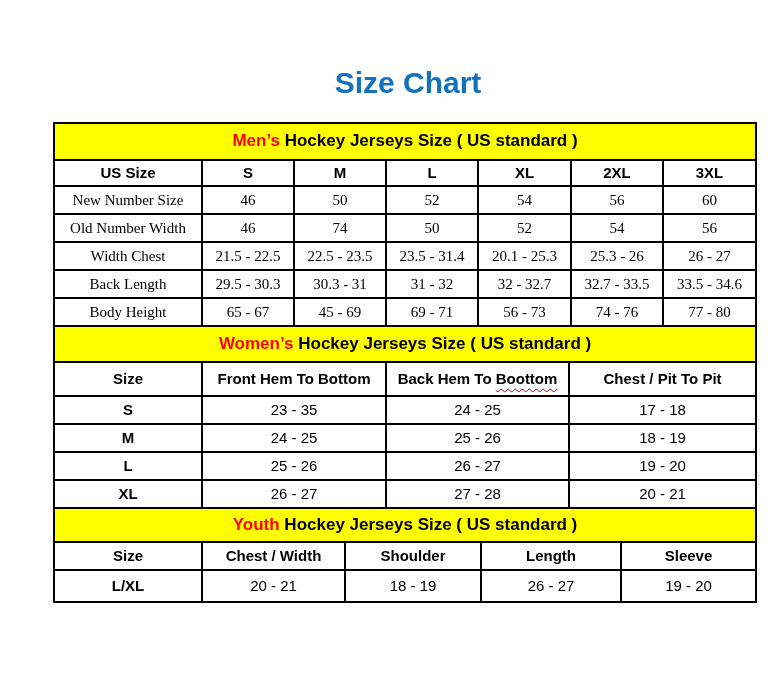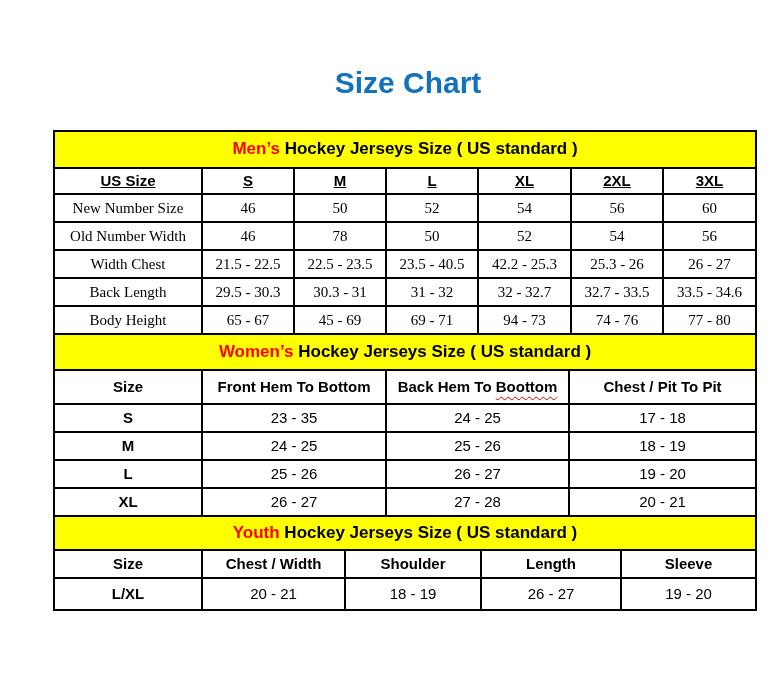--- a/index.html
+++ b/index.html
@@ -24,21 +24,21 @@
     width: 776px;
     text-align: center;
     font-size: 30px;
     line-height: 34px;
     font-weight: bold;
     color: var(--accent-blue, #1272BE);
     letter-spacing: 0px;
   }
   .tables {
     position: absolute;
-    top: 130px;
+    top: 122px;
     left: 33px;
     width: 702px;
   }
   table.t {
     border-collapse: collapse;
     table-layout: fixed;
     width: 702px;
   }
   table.t + table.t {
     margin-top: -2px;
@@ -69,21 +69,21 @@
   }
   .typo {
     text-decoration-line: underline;
     text-decoration-style: wavy;
     text-decoration-color: var(--squiggle-red, #CC0000);
     text-decoration-thickness: 1px;
     text-underline-offset: 4px;
   }
   
   .men tr.band   { height: 37px; }
-  .men tr.head   { height: 26px; text-decoration: underline; }
+  .men tr.head   { height: 26px; }
   .men tr.data   { height: 28px; font-family: Liberation Serif, serif; }
   .women tr.band { height: 36px; }
   .women tr.head { height: 34px; }
   .women tr.data { height: 28px; }
   .youth tr.band { height: 34px; }
   .youth tr.head { height: 28px; }
   .youth tr.data { height: 32px; }
 </style>
 </head>
 <body>
@@ -125,50 +125,50 @@
           <td>46</td>
           <td>50</td>
           <td>52</td>
           <td>54</td>
           <td>56</td>
           <td>60</td>
         </tr>
         <tr class="data">
           <td>Old Number Width</td>
           <td>46</td>
-          <td>78</td>
+          <td>74</td>
           <td>50</td>
           <td>52</td>
           <td>54</td>
           <td>56</td>
         </tr>
         <tr class="data">
           <td>Width Chest</td>
           <td>21.5 - 22.5</td>
           <td>22.5 - 23.5</td>
-          <td>23.5 - 40.5</td>
-          <td>42.2 - 25.3</td>
+          <td>23.5 - 31.4</td>
+          <td>20.1 - 25.3</td>
           <td>25.3 - 26</td>
           <td>26 - 27</td>
         </tr>
         <tr class="data">
           <td>Back Length</td>
           <td>29.5 - 30.3</td>
           <td>30.3 - 31</td>
           <td>31 - 32</td>
           <td>32 - 32.7</td>
           <td>32.7 - 33.5</td>
           <td>33.5 - 34.6</td>
         </tr>
         <tr class="data">
           <td>Body Height</td>
           <td>65 - 67</td>
           <td>45 - 69</td>
           <td>69 - 71</td>
-          <td>94 - 73</td>
+          <td>56 - 73</td>
           <td>74 - 76</td>
           <td>77 - 80</td>
         </tr>
       </tbody>
     </table>
 
     <table class="t women">
       <colgroup>
         <col style="width:148px">
           <col style="width:184px">

